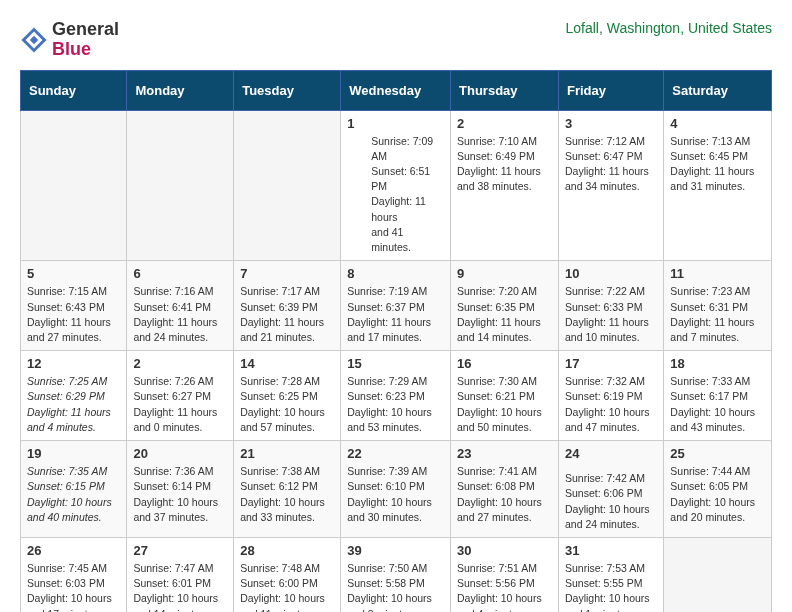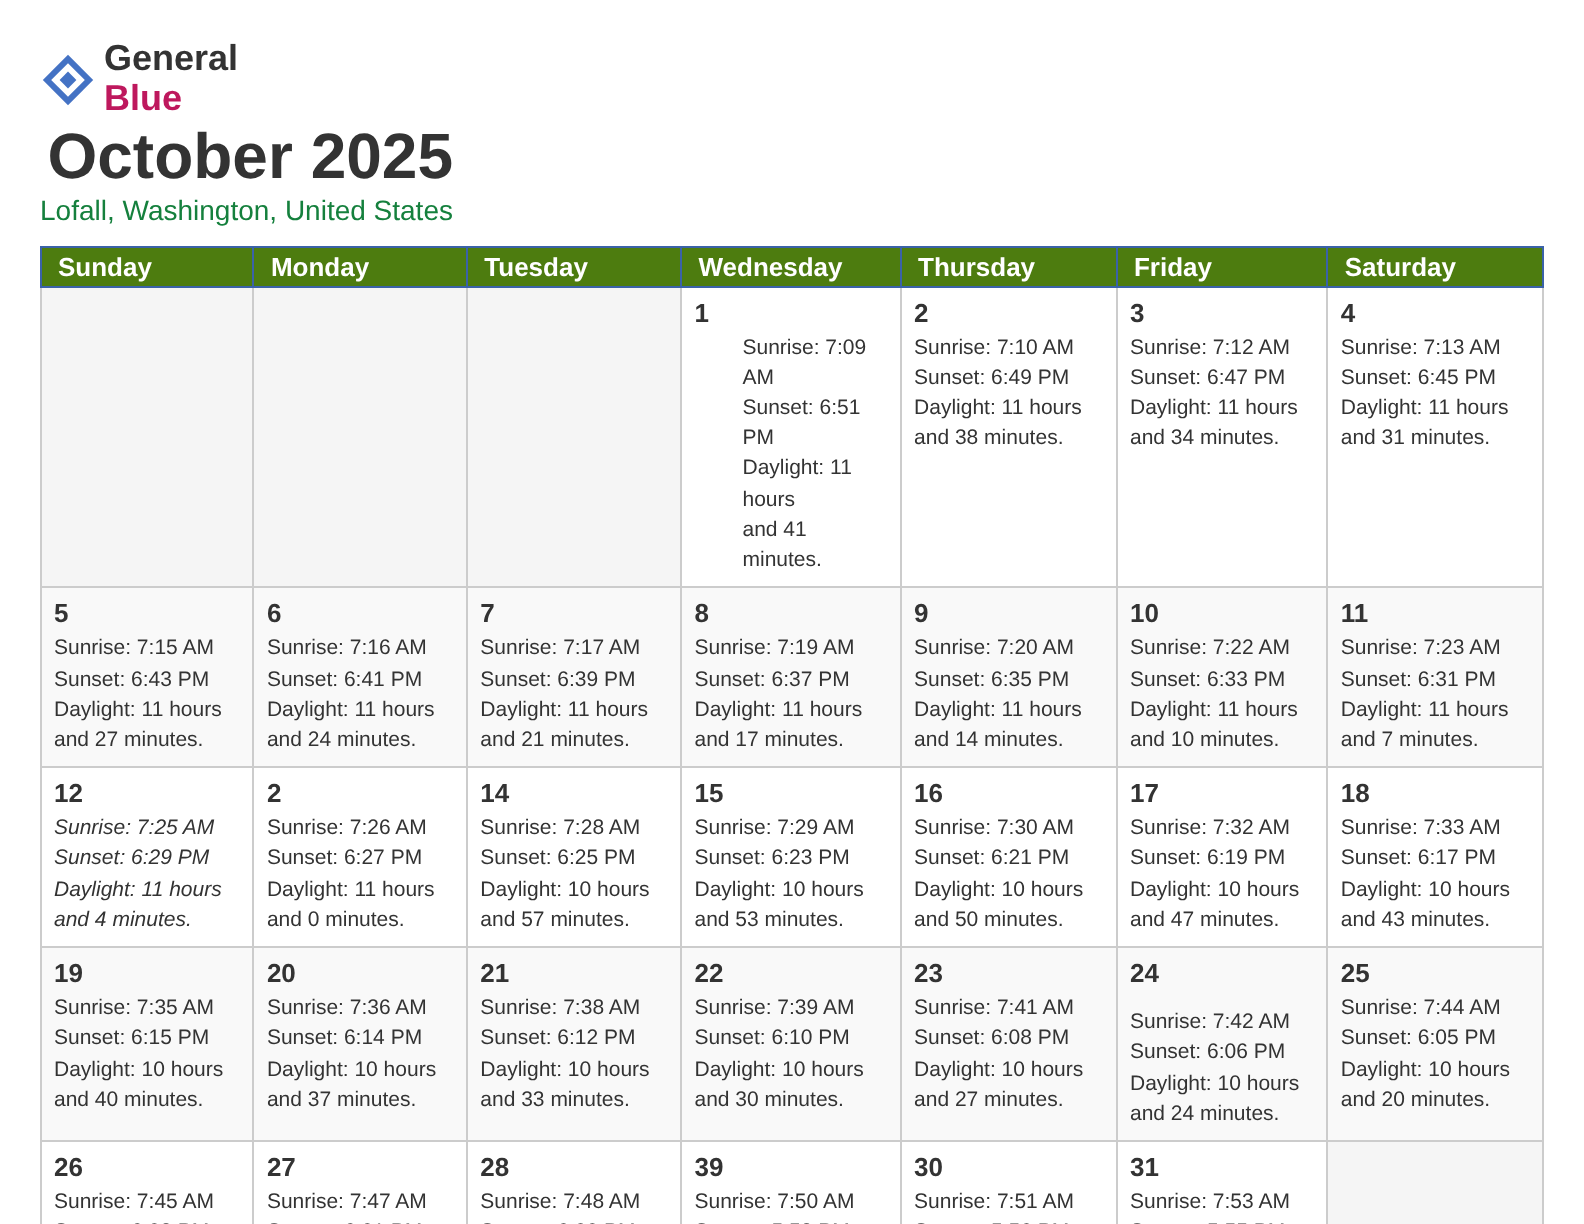--- a/index.html
+++ b/index.html
@@ -8,21 +8,20 @@
       background: #fff;
       width: 792px;
       min-height: 612px;
       padding: 20px;
     }
     .header {
       display: flex;
       justify-content: space-between;
       align-items: flex-start;
       margin-bottom: 10px;
-      flex-direction: column;
     }
     .logo {
       display: flex;
       align-items: center;
       gap: 4px;
     }
     .logo-text {
       font-size: 18px;
       font-weight: bold;
       line-height: 1.1;
@@ -44,24 +43,24 @@
     .location {
       font-size: 14px;
       color: #15803d;
     }
     .calendar {
       width: 100%;
       border-collapse: collapse;
       border: 1px solid #ccc;
     }
     .calendar th {
-      background-color: #4d7c0f;
+      background-color: #0c4a6e;
       color: white;
       text-align: left;
-      padding: 2px 8px;
+      padding: 12px 8px;
       font-size: 13px;
       font-weight: bold;
       border: 1px solid #3a62a8;
     }
     .calendar td {
       vertical-align: top;
       padding: 5px 6px;
       font-size: 11px;
       color: #333;
       border: 1px solid #ccc;
@@ -96,21 +95,20 @@
       <polygon points="20,2 38,20 20,38 2,20" fill="#4472c4"></polygon>
       <polygon points="20,8 32,20 20,32 8,20" fill="#fff"></polygon>
       <polygon points="20,14 26,20 20,26 14,20" fill="#4472c4"></polygon>
     </svg>
     <div class="logo-text">
       <div class="logo-general">General</div>
       <div class="logo-blue">Blue</div>
     </div>
   </div>
   <div class="title-block">
-    <div class="month-title">October 2025</div>
     <div class="location">Lofall, Washington, United States</div>
   </div>
 </div>
 
 <table class="calendar">
   <thead>
     <tr>
     <th>Sunday</th>
         <th>Monday</th>
         <th>Tuesday</th>
@@ -252,21 +250,21 @@
           <div class="day-number">18</div>
           <div class="day-info" style="white-space: pre-line;">Sunrise: 7:33 AM
 Sunset: 6:17 PM
 Daylight: 10 hours
 and 43 minutes.</div>
         </td>
       </tr>
       <tr>
         <td>
           <div class="day-number">19</div>
-          <div class="day-info" style="white-space: pre-line;">Sunrise: 7:35 AM
+          <div class="day-info" style="white-space: pre-line; font-style: italic;">Sunrise: 7:35 AM
 Sunset: 6:15 PM
 Daylight: 10 hours
 and 40 minutes.</div>
         </td>
         <td>
           <div class="day-number">20</div>
           <div class="day-info" style="white-space: pre-line;">Sunrise: 7:36 AM
 Sunset: 6:14 PM
 Daylight: 10 hours
 and 37 minutes.</div>

